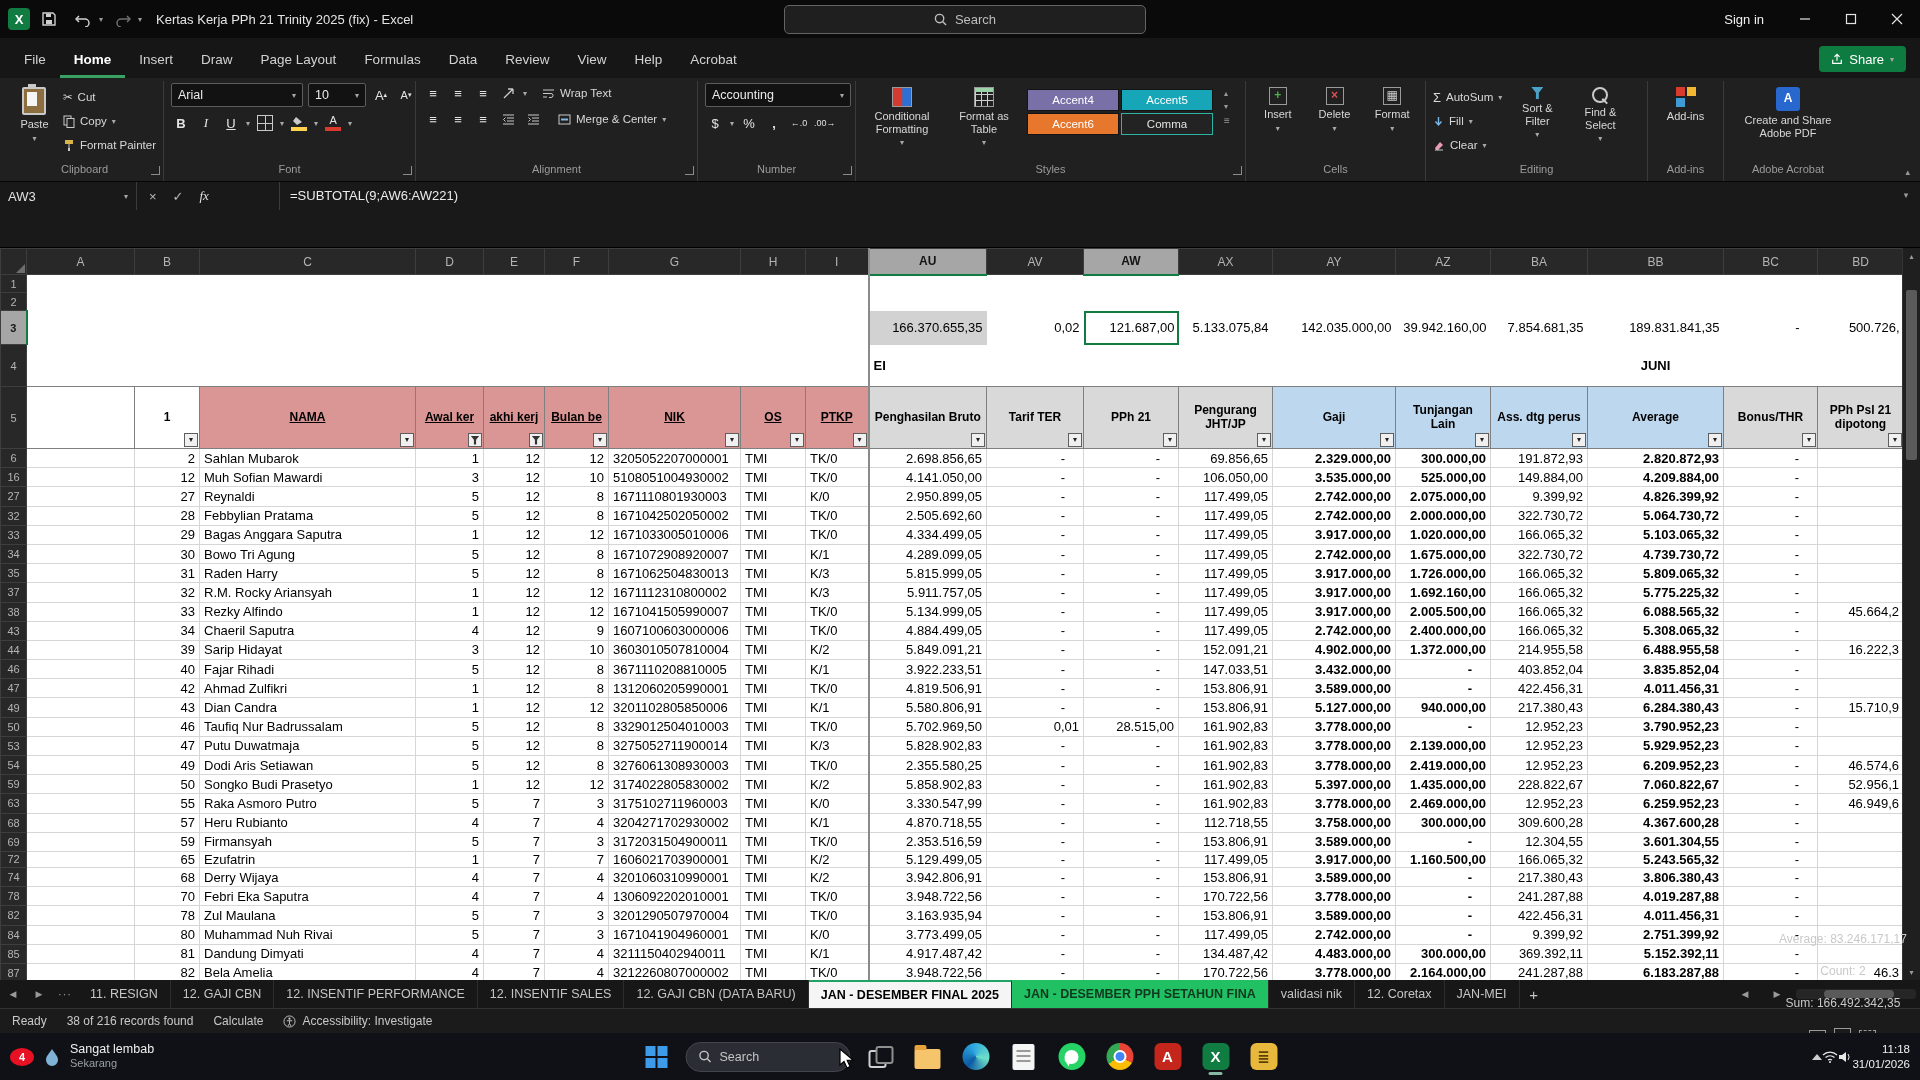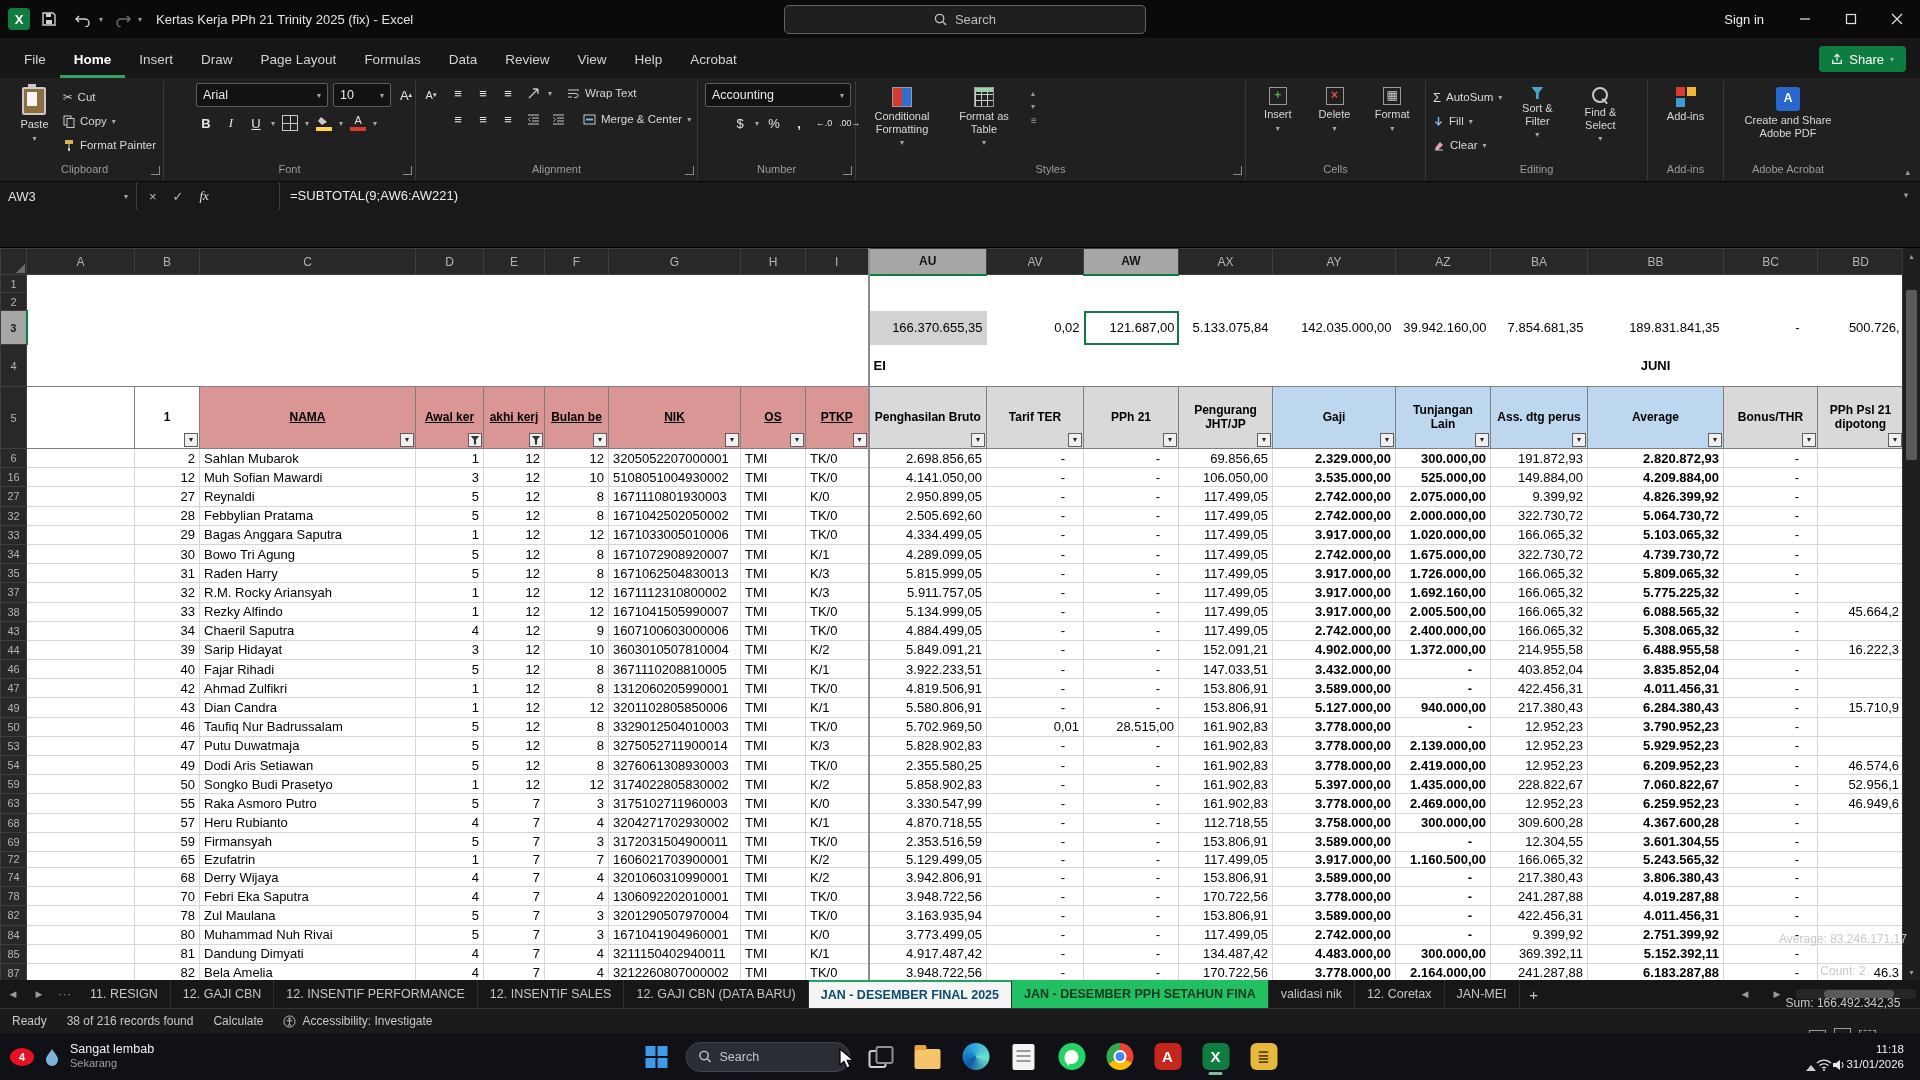--- a/index.html
+++ b/index.html
@@ -34,21 +34,21 @@
   .rbody{flex:1;display:flex;gap:7px;align-items:flex-start;}
   .rlabel{height:18px;text-align:center;color:#9b9b9b;font-size:11px;position:relative;padding:0 10px;}
   .launch{position:absolute;right:-4px;top:3px;width:8px;height:8px;border-right:1px solid #8b8b8b;border-bottom:1px solid #8b8b8b;}
   .bigbtn{display:flex;flex-direction:column;align-items:center;width:66px;gap:3px;padding-top:4px;font-size:11px;
           line-height:1.15;text-align:center;color:#d8d8d8;}
   .smallcol{display:flex;flex-direction:column;gap:4px;padding-top:4px;}
   .sbtn{display:flex;align-items:center;gap:5px;font-size:11.5px;height:20px;color:#d8d8d8;white-space:nowrap;}
   .dd{font-size:8px;color:#a8a8a8;}
   .combo{background:#121212;border:1px solid #5c5c5c;height:22px;display:flex;align-items:center;
          justify-content:space-between;padding:0 6px;font-size:12.5px;color:#eaeaea;border-radius:2px;}
-  .fontrow{display:flex;gap:5px;align-items:center;margin-left:25px;}
+  .fontrow{display:flex;gap:5px;align-items:center;}
   .glyphbtn{min-width:20px;height:20px;display:flex;align-items:center;justify-content:center;font-size:13px;color:#e3e3e3;}
   .chip{width:92px;height:22px;display:flex;align-items:center;justify-content:center;font-size:11.5px;
         border:1px solid #141414;box-sizing:border-box;}
   .gallery{display:grid;grid-template-columns:92px 92px;grid-auto-rows:22px;gap:2px;padding-top:6px;}
   .galnav{display:flex;flex-direction:column;justify-content:center;gap:4px;padding:6px 2px 0 4px;color:#9a9a9a;font-size:8px;}
 
   
   .clipboard{width:20px;height:24px;border:2px solid #c9c9c9;border-radius:2px;position:relative;background:#8d6e3f;}
   .clipboard:before{content:"";position:absolute;left:4px;top:-5px;width:8px;height:4px;background:#c9c9c9;}
   .clipboard:after{content:"";position:absolute;left:3px;top:3px;width:10px;height:14px;background:#f5f5f5;}
@@ -103,21 +103,21 @@
   .fbtn{position:absolute;right:1px;bottom:1px;width:14px;height:14px;background:#f0f0f0;border:1px solid #5e5e5e;
         display:flex;align-items:center;justify-content:center;font-size:8px;color:#222;box-sizing:border-box;}
   .vscroll{position:absolute;right:0;top:0;width:17px;height:732px;background:#1f1f1f;border-left:1px solid #333;}
   .vthumb{position:absolute;left:3px;top:42px;width:11px;height:170px;background:#5a5a5a;border-radius:2px;}
   .varrow{position:absolute;left:0;width:17px;height:16px;display:flex;align-items:center;justify-content:center;color:#9a9a9a;font-size:8px;}
 
   
   .tabstrip{top:980px;height:28px;background:#171717;display:flex;align-items:stretch;color:#c6c6c6;font-size:12.5px;}
   .tnav{width:26px;display:flex;align-items:center;justify-content:center;color:#9a9a9a;font-size:9px;}
   .sheet-tab{padding:0 12px;display:flex;align-items:center;border-right:1px solid #2d2d2d;white-space:nowrap;}
-  .sheet-tab.active{background:#f5f5f5;color:#0c4a6e;font-weight:bold;border-top:2px solid #21A366;}
+  .sheet-tab.active{background:#f5f5f5;color:#000000;font-weight:bold;border-top:2px solid #21A366;}
   .sheet-tab.green{background:#21C063;color:#10381f;font-weight:bold;}
   .addtab{width:28px;display:flex;align-items:center;justify-content:center;color:#c6c6c6;font-size:15px;}
   .hscroll{margin-left:auto;display:flex;align-items:center;gap:6px;padding-right:4px;}
   .htrack{width:120px;height:10px;background:#262626;border-radius:4px;position:relative;}
   .hthumb{position:absolute;left:28px;top:1px;width:70px;height:8px;background:#5a5a5a;border-radius:4px;}
 
   
   .statusbar{top:1008px;height:25px;background:#1b1b1b;border-top:1px solid #323232;display:flex;align-items:center;
              color:#c9c9c9;font-size:12px;padding:0 12px;gap:20px;}
   .sb-right{margin-left:auto;display:flex;align-items:center;gap:18px;flex-direction:column;}
@@ -133,21 +133,21 @@
   .wtitle{font-size:12.5px;color:#f0f0f0;line-height:1.2;}
   .wsub{font-size:11px;color:#9aa0a6;line-height:1.2;}
   .tb-center{position:absolute;left:50%;transform:translateX(-50%);display:flex;align-items:center;gap:10px;height:47px;}
   .tb-ic{width:38px;height:40px;display:flex;align-items:center;justify-content:center;border-radius:5px;position:relative;}
   .winlogo{display:grid;grid-template-columns:10px 10px;grid-auto-rows:10px;gap:2px;}
   .winlogo span{background:#3D9BE9;}
   .tsearch{width:165px;height:30px;background:#2b2d35;border:1px solid #43454d;border-radius:15px;display:flex;
            align-items:center;gap:8px;padding:0 12px;color:#c5c5c5;font-size:12.5px;box-sizing:border-box;}
   .appsq{width:27px;height:27px;border-radius:6px;display:flex;align-items:center;justify-content:center;color:#fff;font-weight:bold;font-size:15px;}
   .active-line{position:absolute;bottom:2px;left:12px;width:14px;height:3px;border-radius:2px;background:#86b8a2;}
-  .tray{position:absolute;right:16px;display:flex;align-items:flex-end;gap:0;color:#e8e8e8;}
+  .tray{position:absolute;right:10px;display:flex;align-items:center;gap:0;color:#e8e8e8;}
   .clock{text-align:right;font-size:11.5px;line-height:1.3;color:#f0f0f0;}
   .chev-up{width:0;height:0;border-left:5px solid transparent;border-right:5px solid transparent;border-bottom:6px solid #cfcfcf;}
   .folder{width:26px;height:20px;background:#F6C46A;border-radius:2px;position:relative;margin-top:4px;}
   .folder:before{content:"";position:absolute;top:-4px;left:0;width:12px;height:5px;background:#E8A33D;border-radius:2px 2px 0 0;}
   .circle26{width:27px;height:27px;border-radius:50%;}
   .chrome-outer{background:conic-gradient(#EA4335 0 33%,#FBBC05 33% 66%,#34A853 66% 100%);display:flex;align-items:center;justify-content:center;}
   .chrome-mid{width:13px;height:13px;background:#fff;border-radius:50%;display:flex;align-items:center;justify-content:center;}
   .chrome-in{width:9px;height:9px;background:#4285F4;border-radius:50%;}
   .wa{background:#25D366;display:flex;align-items:center;justify-content:center;}
   .wa-bub{width:14px;height:14px;background:#fff;border-radius:50%;position:relative;}
@@ -384,20 +384,26 @@
     <div class="rbody">
       <div class="bigbtn" style="width:78px">
         <span class="cfico"></span>
         <span>Conditional Formatting</span>
           <span class="dd">▾</span>
       </div>
       <div class="bigbtn" style="width:72px">
         <span class="gridico"></span>
         <span>Format as Table</span>
           <span class="dd">▾</span>
+      </div>
+      <div class="gallery">
+        <span class="chip" style="background:#7A70A8;color:#fff">Accent4</span>
+        <span class="chip" style="background:#17A5B8;color:#fff">Accent5</span>
+        <span class="chip" style="background:#E8772E;color:#fff">Accent6</span>
+        <span class="chip" style="background:#232323;color:#e2e2e2;border:1px solid #2BB3A3">Comma</span>
       </div>
       <div class="galnav">
         <span>▴</span>
         <span>▾</span>
         <span style="font-size:10px">≡</span>
       </div>
     </div>
     <div class="rlabel"><span>Styles</span><span class="launch"></span></div>
   </div>
 

